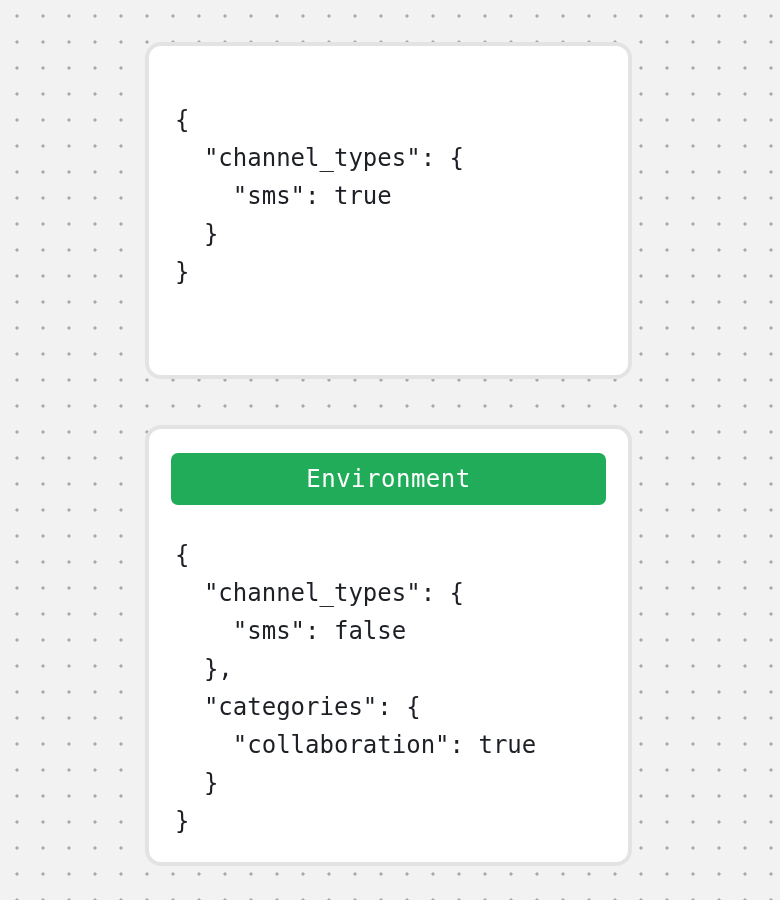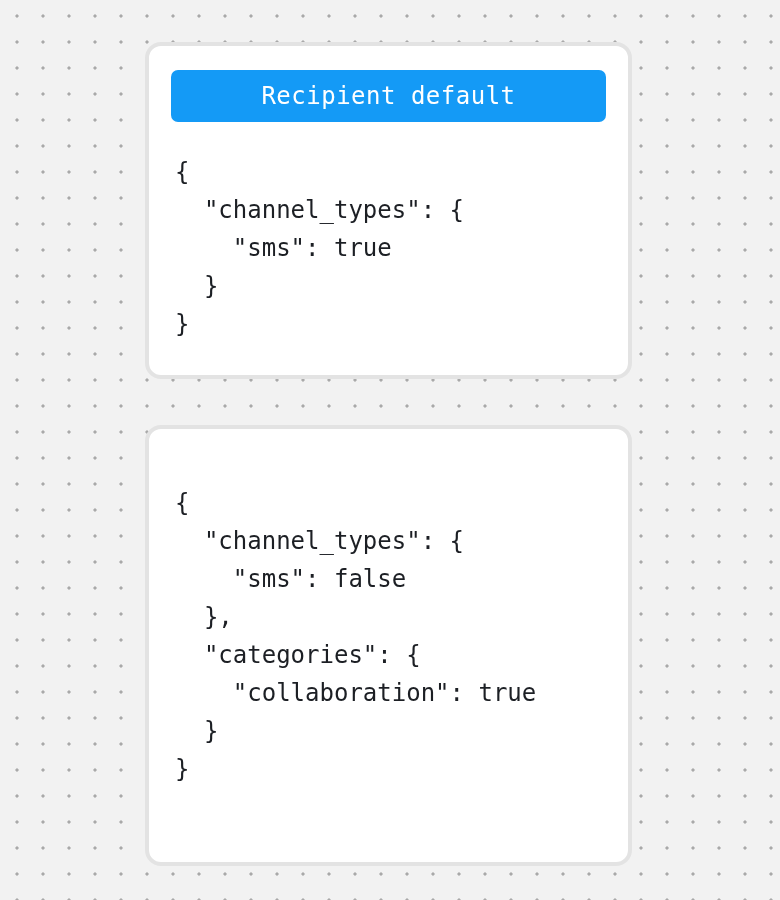--- a/index.html
+++ b/index.html
@@ -55,29 +55,29 @@
     color: #1c1f24;
     white-space: pre;
   }
 </style>
 </head>
 <body>
 
 <div class="canvas">
 
   <section class="card card-1">
-    <div class="card-header" style="background-color: rgb(20, 154, 246);">Recipient default</div>
     <pre class="code-block">{
   "channel_types": {
     "sms": true
   }
 }</pre>
   </section>
 
   <section class="card card-2">
+    <div class="card-header" style="background-color: rgb(32, 172, 88);">Environment</div>
     <pre class="code-block">{
   "channel_types": {
     "sms": false
   },
   "categories": {
     "collaboration": true
   }
 }</pre>
   </section>
 

